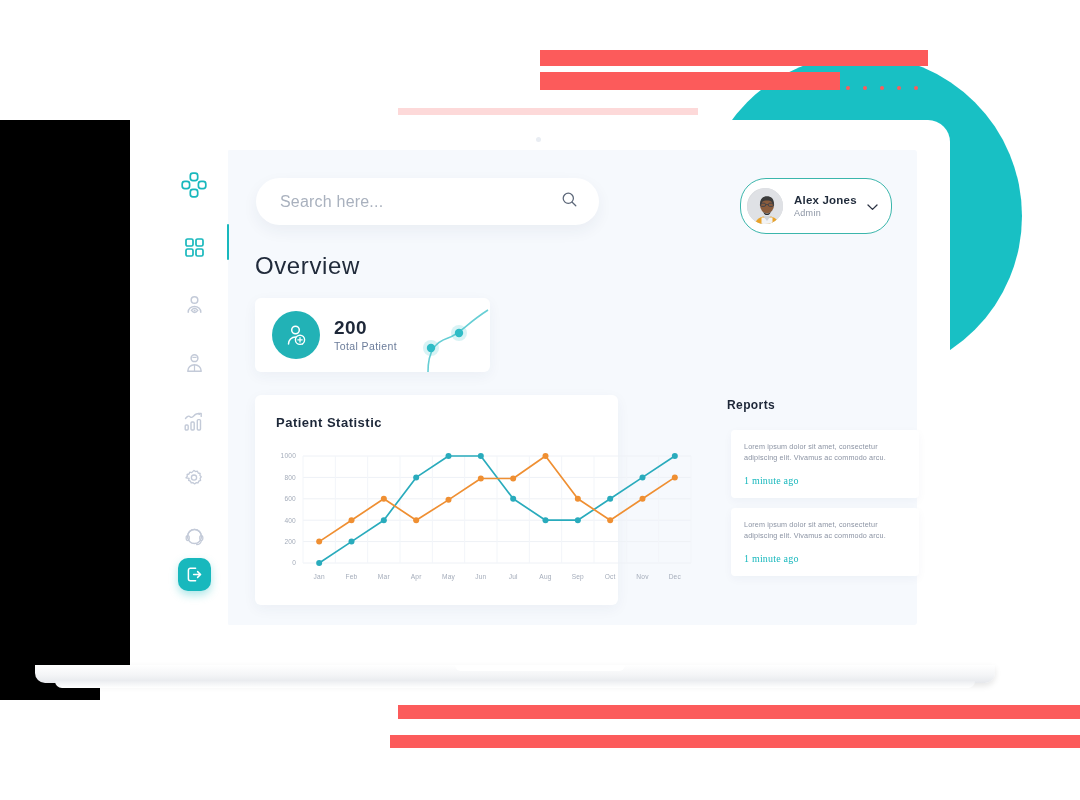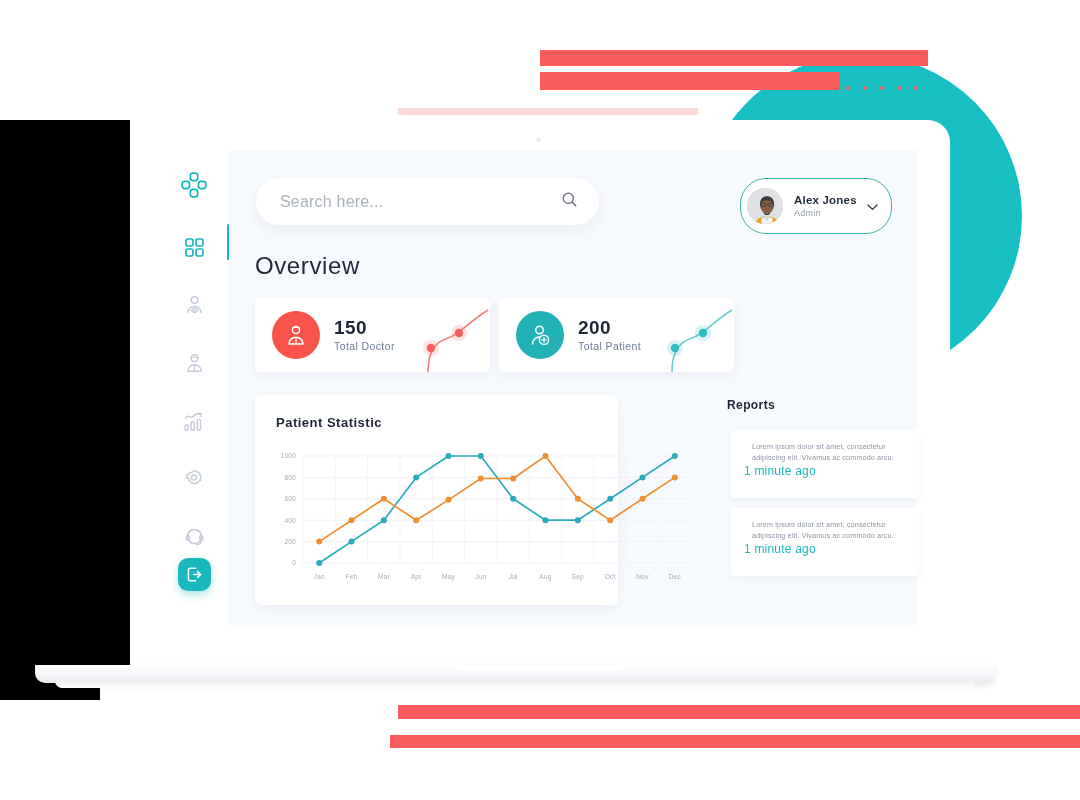--- a/index.html
+++ b/index.html
@@ -144,22 +144,22 @@
   
   .reports-title{
     position:absolute;left:727px;top:398px;font-size:12px;font-weight:700;color:#1d2738;letter-spacing:.4px;
   }
   .report-card{
     position:absolute;left:731px;width:188px;height:68px;background:#ffffff;border-radius:4px;
     box-shadow:0 3px 10px rgba(31,56,92,.04);padding:11px 13px;box-sizing:border-box;
   }
   .r1{top:430px;}
   .r2{top:508px;}
-  .report-text{font-size:7.2px;line-height:11px;color:#8b93a3;letter-spacing:.15px;margin-left:8px;}
-  .report-time{font-size:12px;color:#18b8bd;margin-top:1px;letter-spacing:.2px;}
+  .report-text{font-size:7.2px;line-height:11px;color:#8b93a3;letter-spacing:.15px;}
+  .report-time{font-size:10px;color:#18b8bd;margin-top:12px;letter-spacing:.2px;font-family:Liberation Serif, serif;}
 
   .axis-lbl{font-size:6.6px;fill:#a4acba;font-family:"Liberation Sans",sans-serif;letter-spacing:.2px;}
 </style>
 </head>
 <body>
 
 <div class="stage">
 
   <div class="teal-circle"></div>
   <div class="dot-row" id="dotrow">
@@ -309,41 +309,20 @@
       <svg width="11" height="7" viewBox="0 0 11 7" fill="none">
         <path d="M1 1l4.5 4.4L10 1" stroke="#2b3243" stroke-width="1.3" stroke-linecap="round" stroke-linejoin="round"></path>
       </svg>
     </span>
   </div>
 
   <div class="page-title">Overview</div>
 
   <div class="cards">
 
-    <div class="card">
-      <div class="card-ico" style="background:#f9544b">
-        <svg width="24" height="24" viewBox="0 0 24 24" fill="none">
-          <circle cx="12" cy="7" r="3.6" stroke="#fff" stroke-width="1.5"></circle>
-          <path d="M5 21c0-3.9 3.1-6.8 7-6.8s7 2.9 7 6.8z" stroke="#fff" stroke-width="1.5" stroke-linejoin="round"></path>
-          <path d="M12 14.2V21" stroke="#fff" stroke-width="1.2"></path>
-          <path d="M8.9 4.7c2-.7 4.2-.7 6.2 0" stroke="#fff" stroke-width="1.2" stroke-linecap="round"></path>
-        </svg>
-      </div>
-      <div class="card-txt">
-        <div class="card-num">150</div>
-        <div class="card-lbl">Total Doctor</div>
-      </div>
-      <svg class="spark" viewBox="0 0 96 74">
-        <path d="M26 74 C 26 52, 34 44, 46 40 C 58 36, 64 26, 86 12" stroke="#ef6b6b" stroke-width="1.6" fill="none" opacity=".85"></path>
-        <circle cx="29" cy="50" r="8" fill="#f9544b" opacity=".17"></circle>
-        <circle cx="29" cy="50" r="4.2" fill="#f4615c"></circle>
-        <circle cx="57" cy="35" r="8" fill="#f9544b" opacity=".17"></circle>
-        <circle cx="57" cy="35" r="4.2" fill="#f4615c"></circle>
-      </svg>
-    </div>
 
     <div class="card">
       <div class="card-ico" style="background:#22b2b6">
         <svg width="24" height="24" viewBox="0 0 24 24" fill="none">
           <circle cx="11.5" cy="7" r="3.8" stroke="#fff" stroke-width="1.5"></circle>
           <path d="M4.5 21c0-3.9 3.1-6.9 7-6.9s7 3 7 6.9" stroke="#fff" stroke-width="1.5" stroke-linecap="round"></path>
           <circle cx="16" cy="16.8" r="4.6" stroke="#fff" stroke-width="1.4" fill="#22b2b6"></circle>
           <path d="M16 14.6v4.4M13.8 16.8h4.4" stroke="#fff" stroke-width="1.3" stroke-linecap="round"></path>
         </svg>
       </div>

